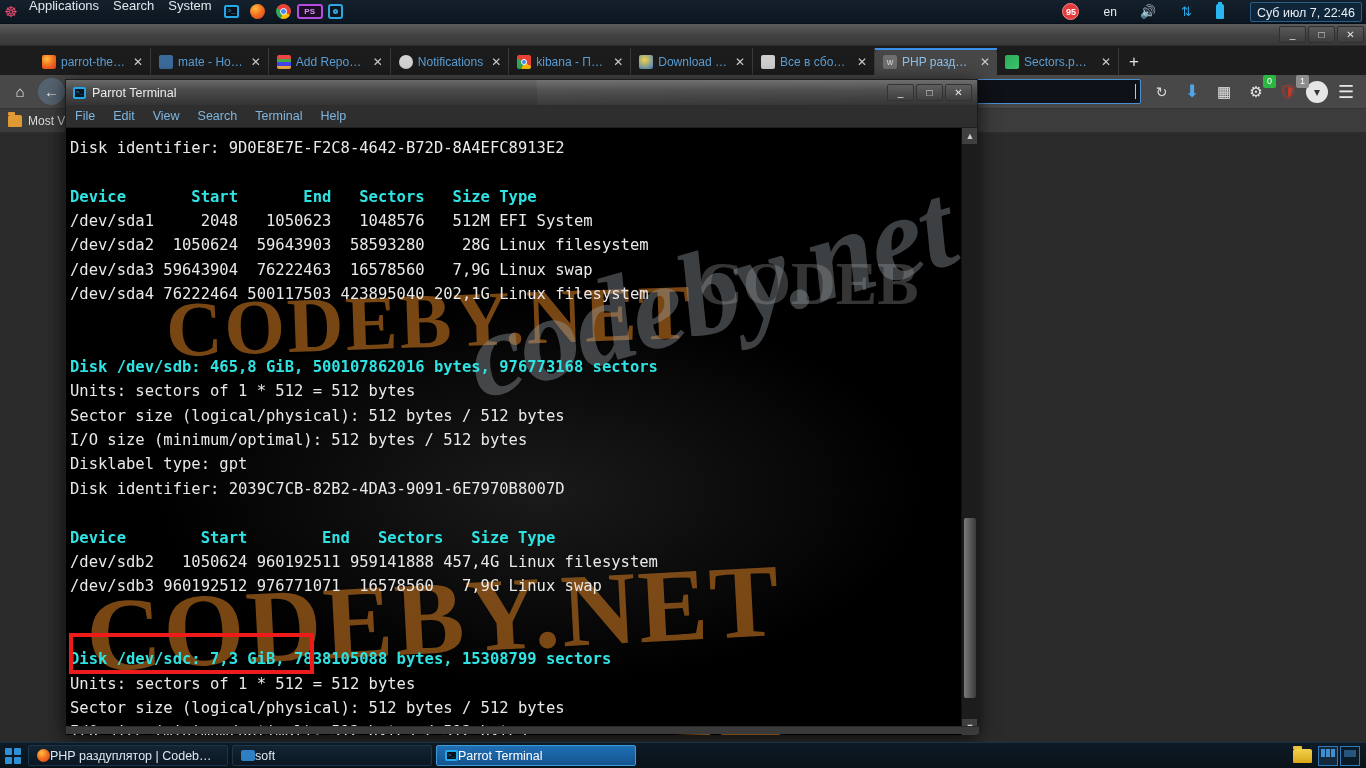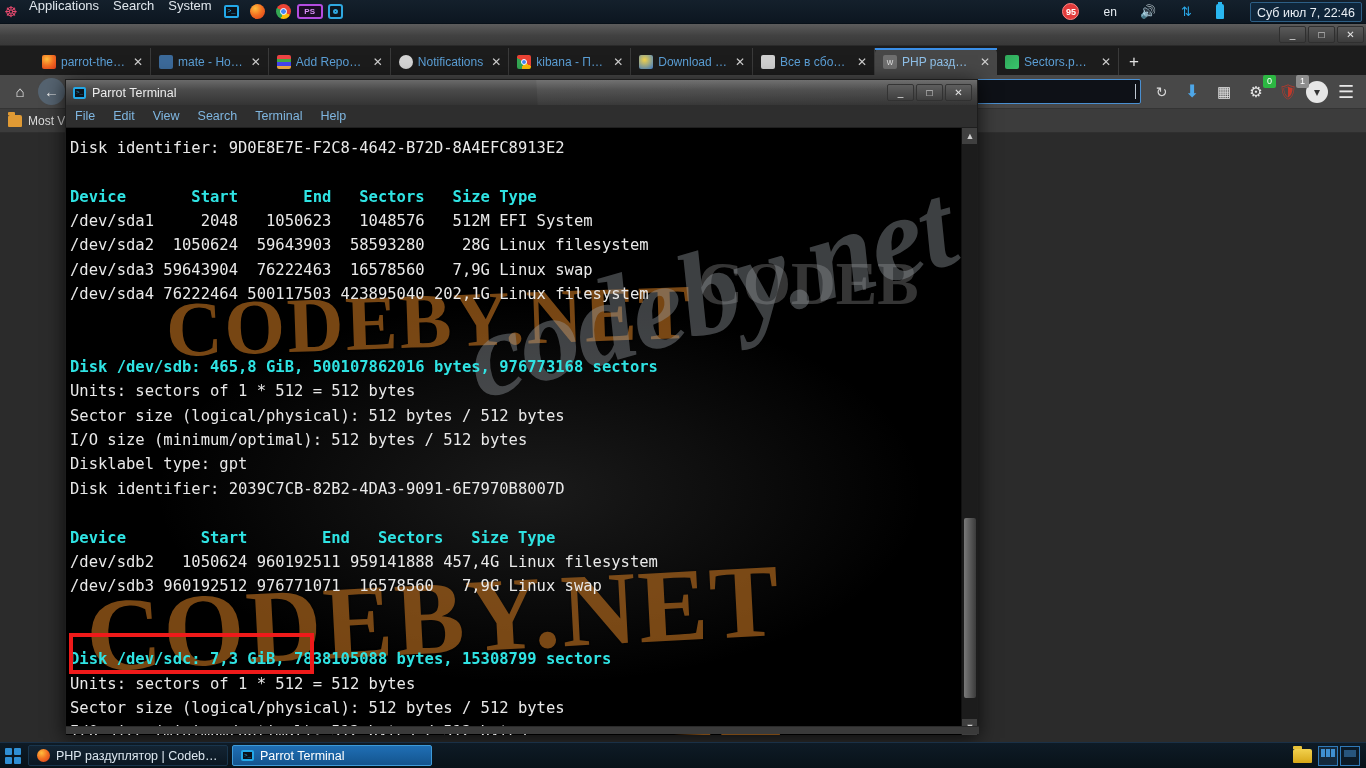--- a/index.html
+++ b/index.html
@@ -302,21 +302,21 @@
     background: linear-gradient(180deg, #0e1b26 0%, #081219 100%);
     border-top:1px solid #1a3046;
     display:flex; align-items:center; z-index:60; padding: 0 2px;
   }
   #show-desktop {
     width:22px;height:22px; display:grid; grid-template-columns:1fr 1fr; grid-template-rows:1fr 1fr; gap:2px;
     padding:3px;
   }
   #show-desktop i { background:#2f8fd4; display:block; border-radius:1px; }
   .task-btn {
-    height: 21px; display:flex; align-items:center; gap:6px; padding: 0 8px;
+    height: 21px; display:flex; align-items:center; padding: 0 8px;
     font-size:12.5px; color:#dbe6ef; border:1px solid #19354c;
     background: linear-gradient(180deg,#132433,#0b1722);
     border-radius:2px; margin-left:4px; max-width: 215px; min-width: 200px;
   }
   .task-btn.active {
     background: linear-gradient(180deg,#1f6fb5,#14548e);
     border-color:#3d9ad8; color:#fff;
   }
   .task-btn .lbl { overflow:hidden; white-space:nowrap; text-overflow:ellipsis; }
   #tasktray { margin-left:auto; display:flex; align-items:center; gap:6px; padding-right:4px; }
@@ -565,20 +565,24 @@
     <div id="show-desktop">
         <i></i>
         <i></i>
         <i></i>
         <i></i>
       </div>
     <div class="task-btn">
       <span class="ic ic-fox" style="width:13px;height:13px"></span>
       <span class="lbl">PHP раздуплятор | Codeb…</span>
     </div>
+    <div class="task-btn">
+      <span style="width:14px;height:11px;background:#2f7fc4;border-radius:2px;display:inline-block"></span>
+      <span class="lbl">soft</span>
+    </div>
     <div class="task-btn active">
       <span class="ic ic-term" style="width:13px;height:11px;font-size:6px;line-height:7px">&gt;_</span>
       <span class="lbl">Parrot Terminal</span>
     </div>
     <div id="tasktray">
       <span id="tray-folder"></span>
       <div id="pager">
         <div class="pager-box cur">
             <i style="left:2px;top:2px;width:4px;height:8px"></i>
             <i style="left:7px;top:2px;width:4px;height:8px"></i>

